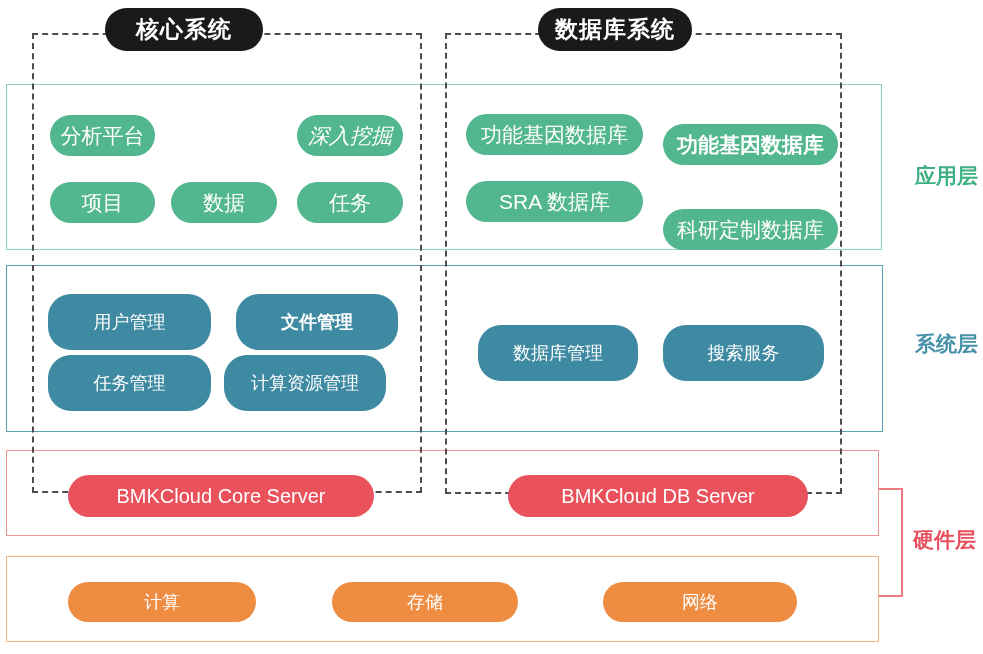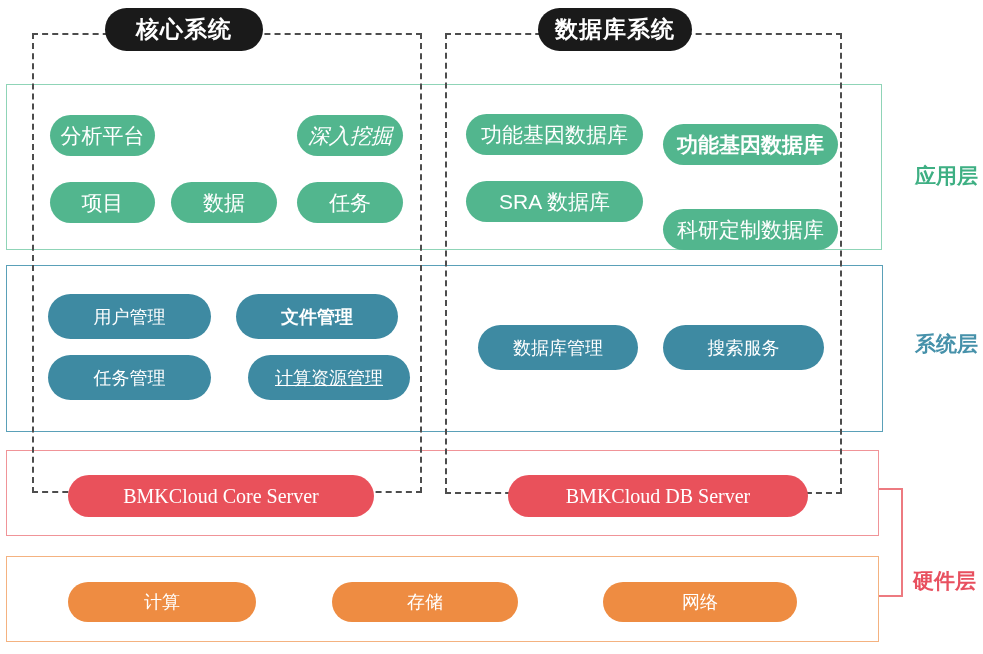--- a/index.html
+++ b/index.html
@@ -20,22 +20,22 @@
     position:absolute;z-index:4;height:43px;border-radius:22px;background:var(--title-bg,#1A1A1A);
     color:#fff;font-weight:700;font-size:23px;letter-spacing:1px;
     display:flex;align-items:center;justify-content:center;line-height:1;
   }
   
   .pill{
     position:absolute;z-index:3;color:#fff;display:flex;align-items:center;justify-content:center;
     line-height:1;white-space:nowrap;box-sizing:border-box;
   }
   .pill.green{height:41px;border-radius:21px;background:var(--green-pill,#52B68E);font-size:21px;}
-  .pill.blue{height:45px;border-radius:23px;background:var(--blue-pill,#3E8AA2);font-size:18px;}
-  .pill.red{height:42px;border-radius:21px;background:var(--red-pill,#E9515B);font-size:20px;font-family:Liberation Serif, serif;}
+  .pill.blue{height:56px;border-radius:23px;background:var(--blue-pill,#3E8AA2);font-size:18px;}
+  .pill.red{height:42px;border-radius:21px;background:var(--red-pill,#E9515B);font-size:20px;}
   .pill.orange{height:40px;border-radius:20px;background:var(--orange-pill,#EE8C42);font-size:18px;}
   
   .layer-label{position:absolute;z-index:2;font-weight:700;font-size:21px;line-height:1.1;white-space:nowrap;}
   .layer-label.app{color:var(--green-label,#3EAF83);}
   .layer-label.sys{color:var(--blue-label,#4691AA);}
   .layer-label.hw{color:var(--red-label,#E8505F);}
   
   .bracket-seg{position:absolute;z-index:1;background:var(--bracket,#ED7A80);}
 </style>
 </head>
@@ -53,37 +53,37 @@
   <div class="bracket-seg" style="left:879px;top:595px;width:24px;height:2px;"></div>
 
   <div class="dashed-box" style="left:32px;top:33px;width:390px;height:460px;"></div>
   <div class="dashed-box" style="left:445px;top:33px;width:397px;height:461px;"></div>
 
   <div class="title-pill" style="left:105px;top:8px;width:158px;">核心系统</div>
   <div class="title-pill" style="left:538px;top:8px;width:154px;">数据库系统</div>
 
   <div class="layer-label app" style="left:915px;top:164px;">应用层</div>
   <div class="layer-label sys" style="left:915px;top:332px;">系统层</div>
-  <div class="layer-label hw" style="left:913px;top:528px;margin-top:41px;">硬件层</div>
+  <div class="layer-label hw" style="left:913px;top:528px;">硬件层</div>
 
   <div class="pill green" style="left:50px;top:115px;width:105px;">分析平台</div>
   <div class="pill green" style="left:297px;top:115px;width:106px;font-style:italic;">深入挖掘</div>
   <div class="pill green" style="left:50px;top:182px;width:105px;">项目</div>
   <div class="pill green" style="left:171px;top:182px;width:106px;">数据</div>
   <div class="pill green" style="left:297px;top:182px;width:106px;">任务</div>
 
   <div class="pill green" style="left:466px;top:114px;width:177px;">功能基因数据库</div>
   <div class="pill green" style="left:663px;top:124px;width:175px;font-weight:bold;">功能基因数据库</div>
   <div class="pill green" style="left:466px;top:181px;width:177px;">SRA 数据库</div>
   <div class="pill green" style="left:663px;top:181px;width:175px;margin-top:28px;">科研定制数据库</div>
 
   <div class="pill blue" style="left:48px;top:294px;width:163px;">用户管理</div>
   <div class="pill blue" style="left:236px;top:294px;width:162px;font-weight:bold;">文件管理</div>
   <div class="pill blue" style="left:48px;top:355px;width:163px;">任务管理</div>
-  <div class="pill blue" style="left:248px;top:355px;width:162px;text-decoration:underline;">计算资源管理</div>
+  <div class="pill blue" style="left:224px;top:355px;width:162px;">计算资源管理</div>
 
   <div class="pill blue" style="left:478px;top:325px;width:160px;">数据库管理</div>
   <div class="pill blue" style="left:663px;top:325px;width:161px;">搜索服务</div>
 
   <div class="pill red" style="left:68px;top:475px;width:306px;">BMKCloud Core Server</div>
   <div class="pill red" style="left:508px;top:475px;width:300px;">BMKCloud DB Server</div>
 
   <div class="pill orange" style="left:68px;top:582px;width:188px;">计算</div>
   <div class="pill orange" style="left:332px;top:582px;width:186px;">存储</div>
   <div class="pill orange" style="left:603px;top:582px;width:194px;">网络</div>

